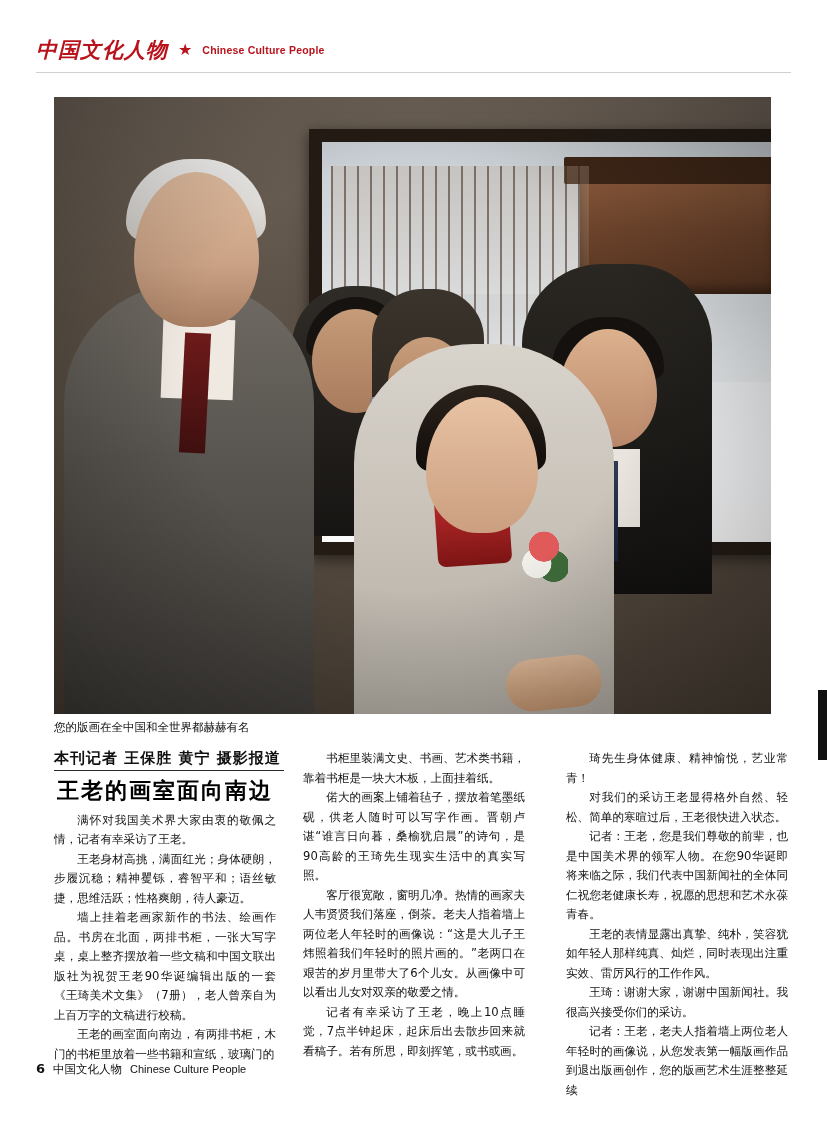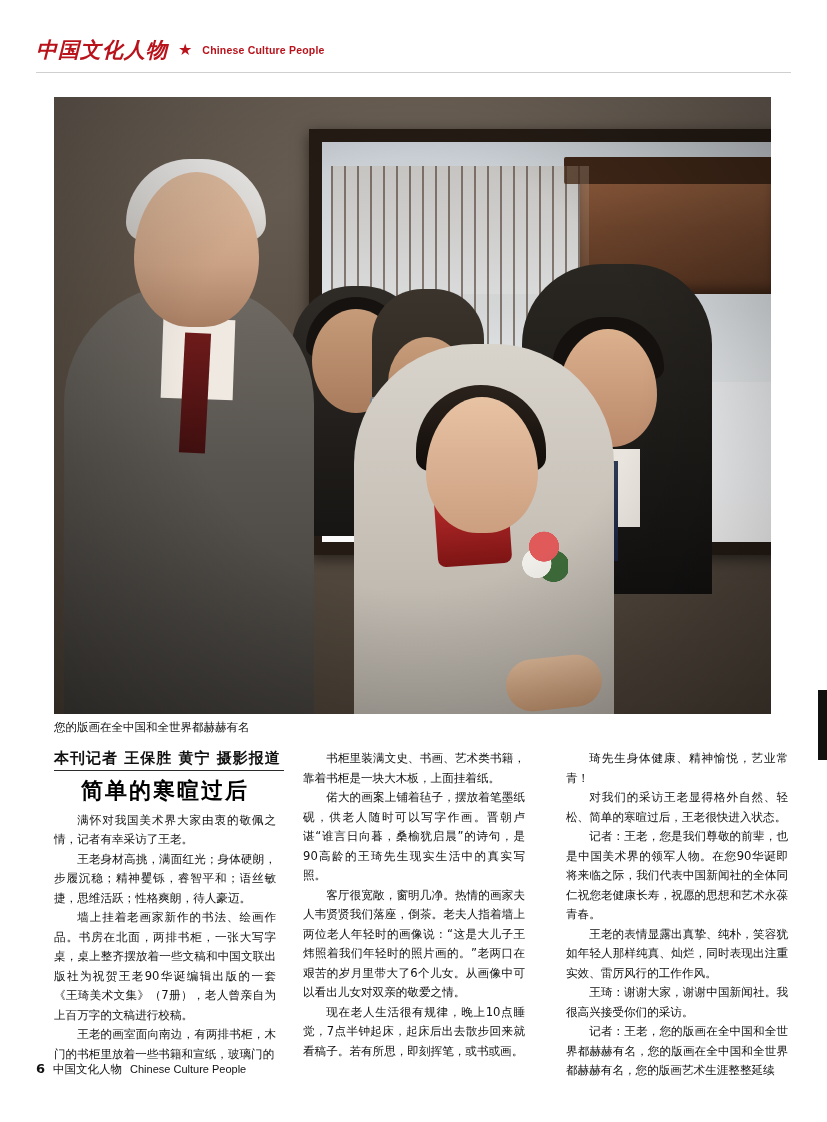--- a/index.html
+++ b/index.html
@@ -391,41 +391,41 @@
     <div class="photo-vignette"></div>
   </div>
 </div>
 
 <div class="caption">您的版画在全中国和全世界都赫赫有名</div>
 
 <div class="byline">本刊记者  王保胜  黄宁  摄影报道</div>
 <div class="byline-rule"></div>
 
 <div class="col" id="col1">
-  <h1 class="headline">简单的寒暄过后</h1>
+  <h1 class="headline">王老的画室面向南边</h1>
   <p>满怀对我国美术界大家由衷的敬佩之情，记者有幸采访了王老。</p>
   <p>王老身材高挑，满面红光；身体硬朗，步履沉稳；精神矍铄，睿智平和；语丝敏捷，思维活跃；性格爽朗，待人豪迈。</p>
   <p>墙上挂着老画家新作的书法、绘画作品。书房在北面，两排书柜，一张大写字桌，桌上整齐摆放着一些文稿和中国文联出版社为祝贺王老90华诞编辑出版的一套《王琦美术文集》（7册），老人曾亲自为上百万字的文稿进行校稿。</p>
   <p>王老的画室面向南边，有两排书柜，木门的书柜里放着一些书籍和宣纸，玻璃门的</p>
 </div>
 
 <div class="col" id="col2">
   <p>书柜里装满文史、书画、艺术类书籍，靠着书柜是一块大木板，上面挂着纸。</p>
   <p>偌大的画案上铺着毡子，摆放着笔墨纸砚，供老人随时可以写字作画。晋朝卢谌“谁言日向暮，桑榆犹启晨”的诗句，是90高龄的王琦先生现实生活中的真实写照。</p>
   <p>客厅很宽敞，窗明几净。热情的画家夫人韦贤贤我们落座，倒茶。老夫人指着墙上两位老人年轻时的画像说：“这是大儿子王炜照着我们年轻时的照片画的。”老两口在艰苦的岁月里带大了6个儿女。从画像中可以看出儿女对双亲的敬爱之情。</p>
-  <p>现在老人生活很有规律，晚上10点睡觉，7点半钟起床，起床后出去散步回来就看稿子。若有所思，即刻挥笔，或书或画。</p>
+  <p>记者有幸采访了王老，晚上10点睡觉，7点半钟起床，起床后出去散步回来就看稿子。若有所思，即刻挥笔，或书或画。</p>
 </div>
 
 <div class="col" id="col3">
   <p>琦先生身体健康、精神愉悦，艺业常青！</p>
   <p>对我们的采访王老显得格外自然、轻松、简单的寒暄过后，王老很快进入状态。</p>
   <p>记者：王老，您是我们尊敬的前辈，也是中国美术界的领军人物。在您90华诞即将来临之际，我们代表中国新闻社的全体同仁祝您老健康长寿，祝愿的思想和艺术永葆青春。</p>
   <p>王老的表情显露出真挚、纯朴，笑容犹如年轻人那样纯真、灿烂，同时表现出注重实效、雷厉风行的工作作风。</p>
   <p>王琦：谢谢大家，谢谢中国新闻社。我很高兴接受你们的采访。</p>
-  <p>记者：王老，您的版画在全中国和全世界都赫赫有名，您的版画在全中国和全世界都赫赫有名，您的版画艺术生涯整整延续</p>
+  <p>记者：王老，老夫人指着墙上两位老人年轻时的画像说，从您发表第一幅版画作品到退出版画创作，您的版画艺术生涯整整延续</p>
 </div>
 
 <div class="edge-mark"></div>
 
 <div class="footer">
   <span class="folio">6</span>
   <span class="footer-cn">中国文化人物</span>
   <span class="footer-en">Chinese Culture People</span>
 </div>
 

